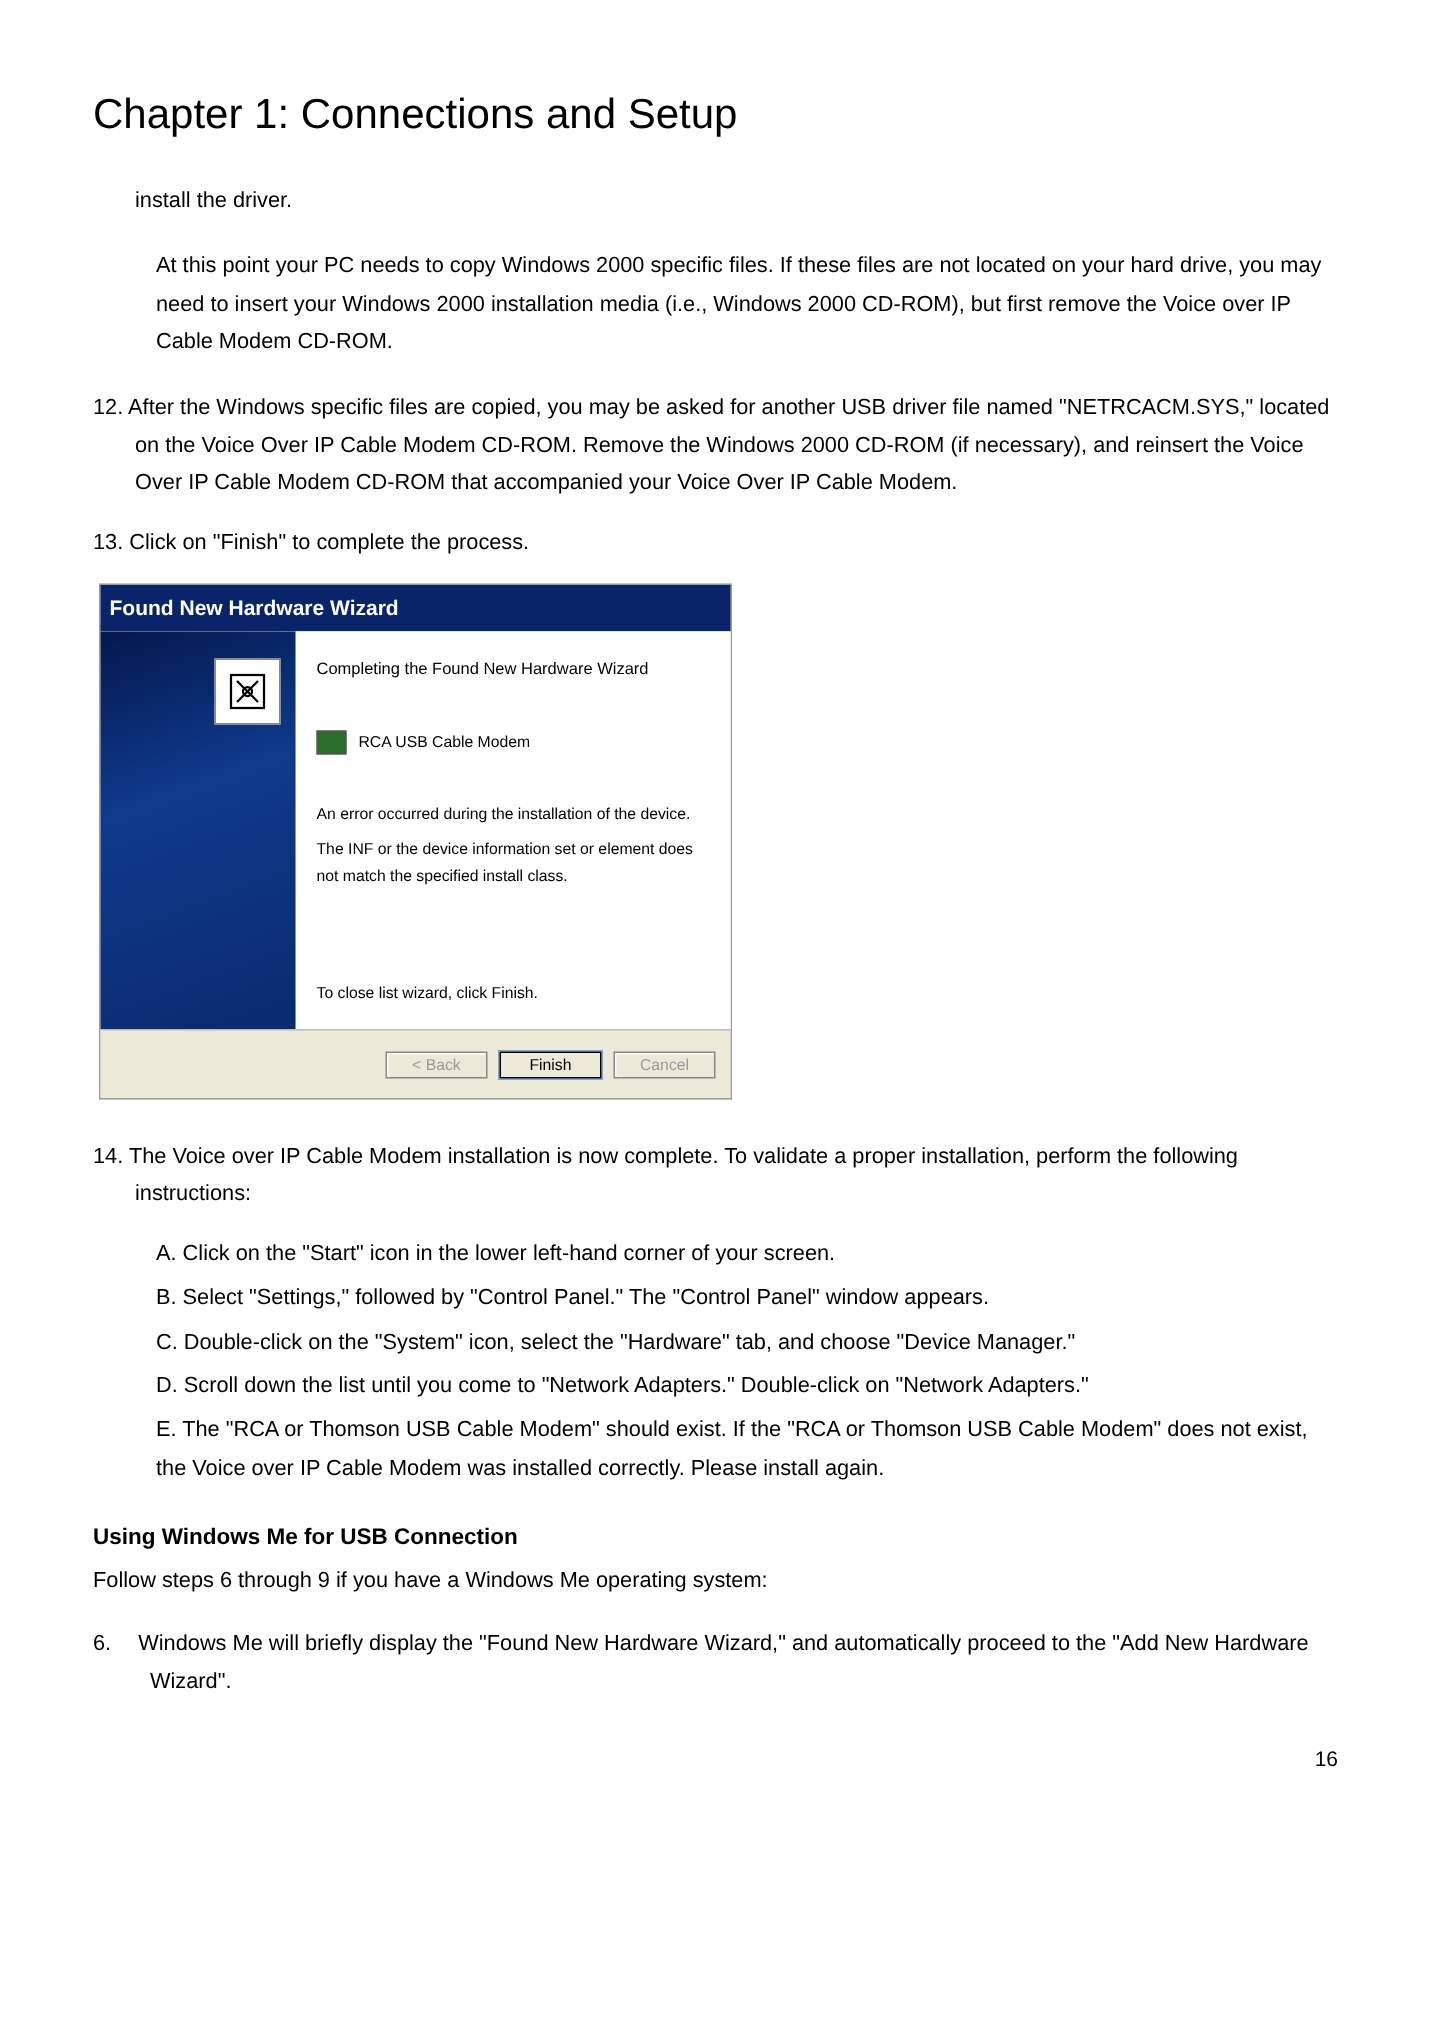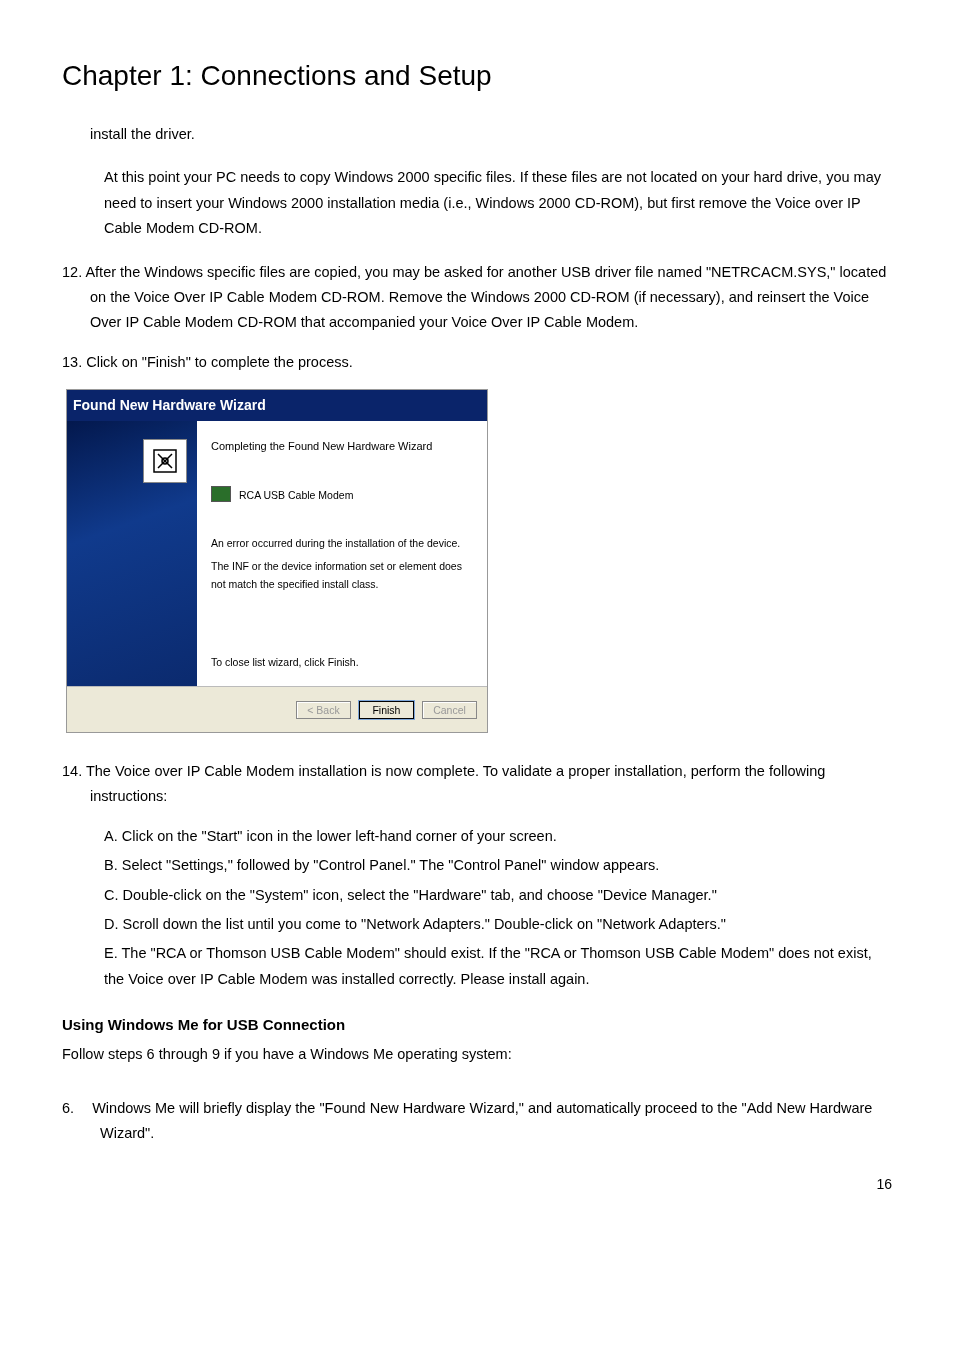--- a/index.html
+++ b/index.html
@@ -91,20 +91,21 @@
   background: #fff;
   font-size: 10.5px;
   color: #000;
 }
 .wizard-right .wz-title {
   font-size: 11px;
   margin-bottom: 30px;
 }
 .wizard-right .wz-device-row {
   display: flex;
+  align-items: center;
   gap: 8px;
   margin-bottom: 30px;
 }
 .wizard-right .wz-ico {
   width: 18px;
   height: 14px;
   background: #2a6e2a;
   border: 1px solid #555;
 }
 .wizard-right .wz-msg {
@@ -119,21 +120,21 @@
 .wizard-buttons {
   border-top: 1px solid #bbb;
   padding: 10px;
   text-align: right;
   background: #ece9d8;
 }
 .wizard-buttons button {
   font-family: Tahoma, sans-serif;
   font-size: 10.5px;
   padding: 2px 0;
-  width: 55px;
+  width: 68px;
   margin-left: 4px;
   background: #ece9d8;
   border: 1px solid #888;
   box-shadow: 1px 1px 0 #fff inset;
 }
 .wizard-buttons button.disabled {
   color: #999;
 }
 .wizard-buttons button.primary {
   border: 1px solid #000;
@@ -202,21 +203,21 @@
     </div>
     <div class="sub-steps">
       <div>A. Click on the "Start" icon in the lower left-hand corner of your screen.</div>
       <div>B. Select "Settings," followed by "Control Panel." The "Control Panel" window appears.</div>
       <div>C. Double-click on the "System" icon, select the "Hardware" tab, and choose "Device Manager."</div>
       <div>D. Scroll down the list until you come to "Network Adapters." Double-click on "Network Adapters."</div>
       <div>E. The "RCA or Thomson USB Cable Modem" should exist. If the "RCA or Thomson USB Cable Modem" does not exist, the Voice over IP Cable Modem was        installed correctly. Please install again.</div>
     </div>
 
     <div class="section-heading">Using Windows Me for USB Connection</div>
-    <div style="margin-bottom:28px;">Follow steps 6 through 9 if you have a Windows Me operating system:</div>
+    <div style="margin-bottom:16px;">Follow steps 6 through 9 if you have a Windows Me operating system:</div>
 
     <div class="step-block" style="padding-left:38px;text-indent:-38px;">
       <span class="num">6.</span>
       <span style="display:inline-block;width:10px;"></span>
       <span class="content">Windows Me will briefly display the "Found New Hardware Wizard," and automatically proceed to the "Add New Hardware Wizard".</span>
     </div>
 
   </div>
 
   <div class="page-num">16</div>

